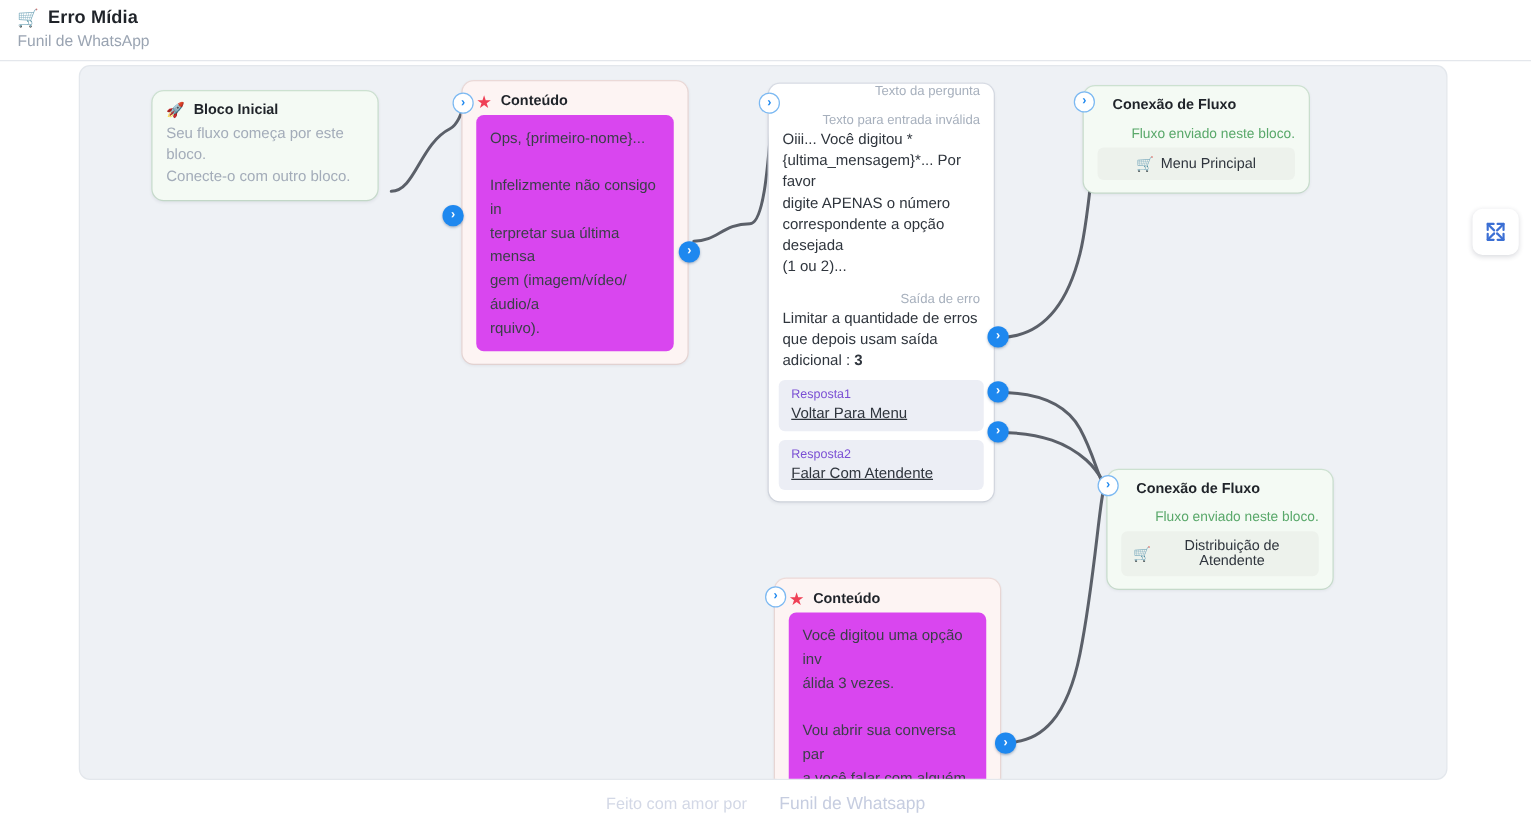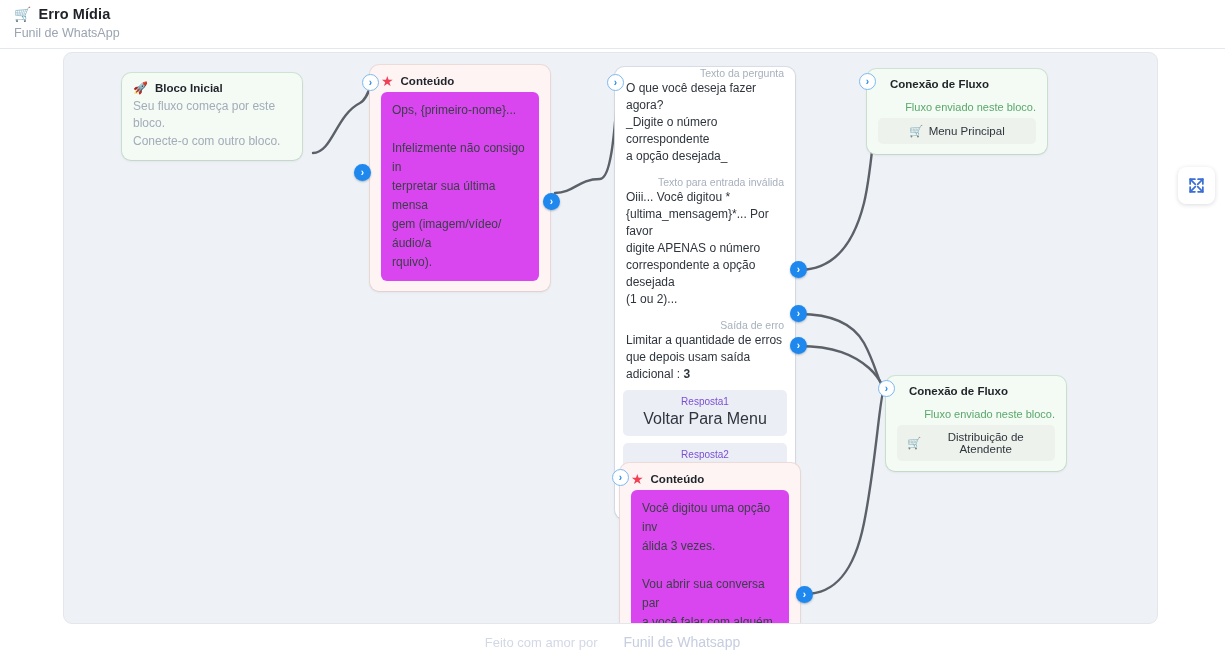--- a/index.html
+++ b/index.html
@@ -60,24 +60,23 @@
   
   .field-label { font-size: 10.5px; color: #a7b0bd; margin-bottom: 1px; text-align: right; }
   .field-value { font-size: 12px; color: #2f353d; line-height: 1.42; white-space: pre-wrap; }
   .field-block { margin-bottom: 11px; }
   .field-block:last-child { margin-bottom: 0; }
   .field-value b { font-weight: 700; }
 
   .answer-row {
     background: #eceef5; border-radius: 5px; padding: 5px 10px 6px 10px; margin-top: 7px;
     position: relative;
-    text-align: center;
   }
   .answer-label { font-size: 10px; color: #7b4fd4; line-height: 1.3; }
-  .answer-text { font-size: 16px; color: #2f353d; line-height: 1.35; }
+  .answer-text { font-size: 12px; color: #2f353d; line-height: 1.35; text-decoration: underline; }
 
   
   .flow-note { text-align: right; font-size: 11px; color: #59a86a; padding: 7px 0 5px 0; }
   .flow-btn {
     background: #edf2ec; border-radius: 5px; padding: 6px 10px; text-align: center;
     font-size: 11.5px; color: #2f353d; display: flex; align-items: center; justify-content: center; gap: 5px;
   }
 
   
   .port {
@@ -163,23 +162,20 @@
         </div>
       <div class="port port-out" style="left:173px; top:128px;">
           <span>›</span>
         </div>
     </div>
 
     <div class="node node-white" style="left:551px; top:14px; width:180px;">
       <div class="node-body" style="padding-bottom:0;">
         <div class="field-block">
           <div class="field-label">Texto da pergunta</div>
-          <div class="field-value">O que você deseja fazer agora?
-_Digite o número correspondente
-a opção desejada_</div>
         </div>
         <div class="field-block">
           <div class="field-label">Texto para entrada inválida</div>
           <div class="field-value">Oiii... Você digitou *
 {ultima_mensagem}*... Por favor
 digite APENAS o número
 correspondente a opção desejada
 (1 ou 2)...</div>
         </div>
         <div class="field-block">

